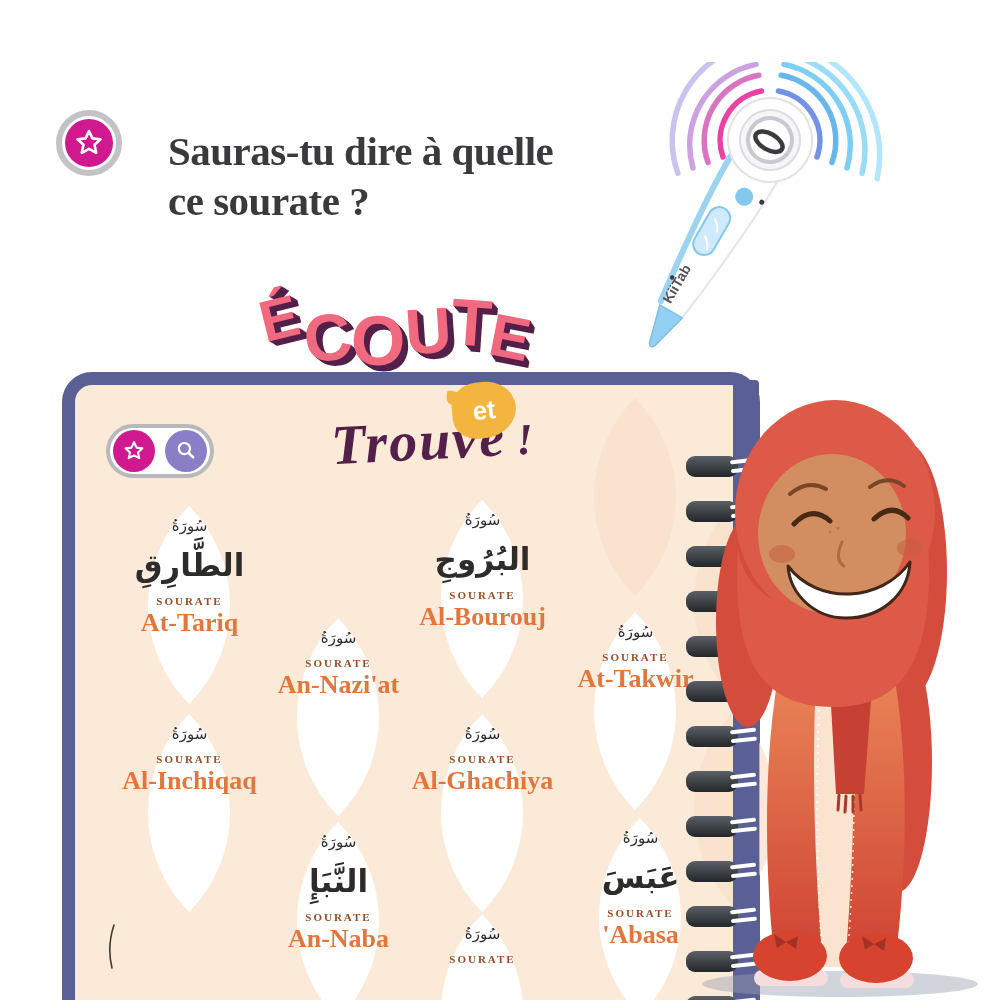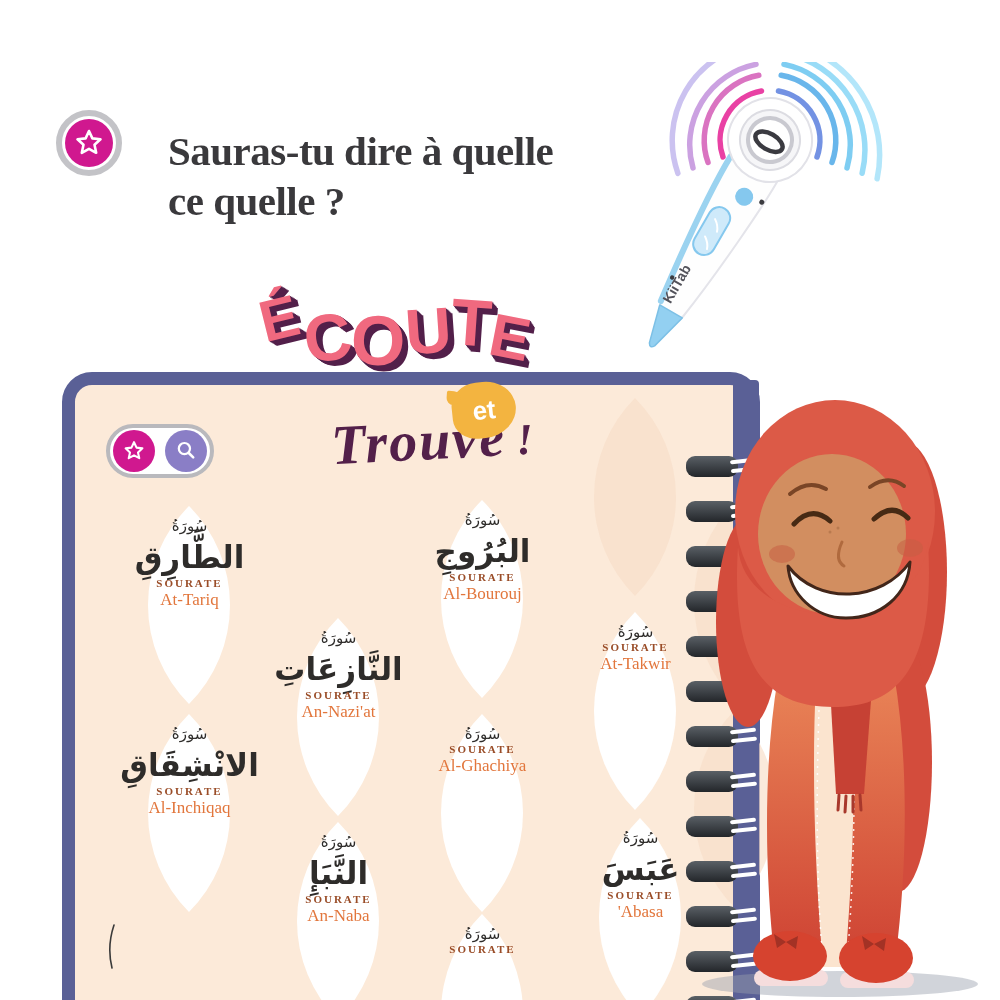--- a/index.html
+++ b/index.html
@@ -61,24 +61,24 @@
   
   .card,.leaf-bg{position:absolute;width:195px;height:215px;z-index:2;}
   .card::before,.leaf-bg::before{content:"";position:absolute;left:27px;top:37px;width:140px;height:140px;
     background:var(--card-bg,#ffffff);transform:rotate(45deg);border-radius:0 100% 0 100%;}
   .leaf-bg{z-index:1;}
   .leaf-bg::before{background:#f7ddc8;opacity:.65;}
   .card-content{position:relative;z-index:2;display:flex;flex-direction:column;align-items:center;
     padding-top:20px;width:100%;height:100%;}
   .ar-header{font-family:"DejaVu Sans",sans-serif;direction:rtl;font-size:15px;color:#2e2c2a;line-height:1.1;}
   .ar-name{font-family:"DejaVu Sans",sans-serif;direction:rtl;font-size:31px;font-weight:bold;
-    color:#2e2c2a;line-height:1.3;margin-top:2px;}
+    color:#2e2c2a;line-height:1.3;margin-top:10px;}
   .card-label{font-family:"Liberation Serif",serif;font-weight:bold;font-size:11px;
-    letter-spacing:2px;color:var(--label-col,#9a4d28);}
-  .card-name{font-family:"Liberation Serif",serif;font-weight:normal;font-size:17px;
+    letter-spacing:2px;color:var(--label-col,#9a4d28);margin-top:10px;}
+  .card-name{font-family:"Liberation Serif",serif;font-weight:bold;font-size:26px;
     color:var(--surah-name,#e2763c);margin-top:1px;}
 
   .card.p1{left:92px;top:498px;}
   .card.p2{left:385px;top:492px;}
   .card.p3{left:241px;top:610px;}
   .card.p4{left:538px;top:604px;}
   .card.p5{left:92px;top:706px;}
   .card.p6{left:385px;top:706px;}
   .card.p7{left:241px;top:814px;}
   .card.p8{left:543px;top:810px;}
@@ -105,21 +105,21 @@
 <div class="q-badge">
   <div class="q-badge-inner">
     <svg width="30" height="30" viewBox="0 0 30 30">
       <path d="M15 3 L18.4 10.4 L26.5 11.3 L20.5 16.8 L22.2 24.8 L15 20.8 L7.8 24.8 L9.5 16.8 L3.5 11.3 L11.6 10.4 Z" fill="none" stroke="#ffffff" stroke-width="2.6" stroke-linejoin="round"></path>
     </svg>
   </div>
 </div>
 
 <div class="headline">
   <div>Sauras-tu dire à quelle</div>
-  <div>ce quelle ?</div>
+  <div>ce sourate ?</div>
 </div>
 
 <div class="pen-wrap">
   <svg width="280" height="290" viewBox="0 0 280 290">
 
     <g fill="none" stroke-linecap="round" stroke-width="5.5">
       <path d="M 111,95 A 50 50 0 0 1 149.5,29" stroke="#e8379f" opacity="0.95"></path>
       <path d="M 96,100.4 A 66 66 0 0 1 146.8,13.3" stroke="#cf4bb0" opacity="0.78"></path>
       <path d="M 81,105.9 A 82 82 0 0 1 144,2.4" stroke="#a863cd" opacity="0.6"></path>
       <path d="M 65.9,111.3 A 98 98 0 0 1 141.3,-18.1" stroke="#8c77dd" opacity="0.45"></path>
@@ -194,36 +194,34 @@
   <div class="card-content">
     <div class="ar-header">سُورَةُ</div>
     <div class="ar-name">البُرُوجِ</div>
     <div class="card-label">SOURATE</div>
     <div class="card-name">Al-Bourouj</div>
   </div>
 </div>
 <div class="card p3">
   <div class="card-content">
     <div class="ar-header">سُورَةُ</div>
-    <div class="ar-name">النَّازِعَاتِ</div>
     <div class="card-label">SOURATE</div>
     <div class="card-name">An-Nazi'at</div>
   </div>
 </div>
 <div class="card p4">
   <div class="card-content">
     <div class="ar-header">سُورَةُ</div>
     <div class="card-label">SOURATE</div>
     <div class="card-name">At-Takwir</div>
   </div>
 </div>
 <div class="card p5">
   <div class="card-content">
     <div class="ar-header">سُورَةُ</div>
-    <div class="ar-name">الانْشِقَاقِ</div>
     <div class="card-label">SOURATE</div>
     <div class="card-name">Al-Inchiqaq</div>
   </div>
 </div>
 <div class="card p6">
   <div class="card-content">
     <div class="ar-header">سُورَةُ</div>
     <div class="card-label">SOURATE</div>
     <div class="card-name">Al-Ghachiya</div>
   </div>

